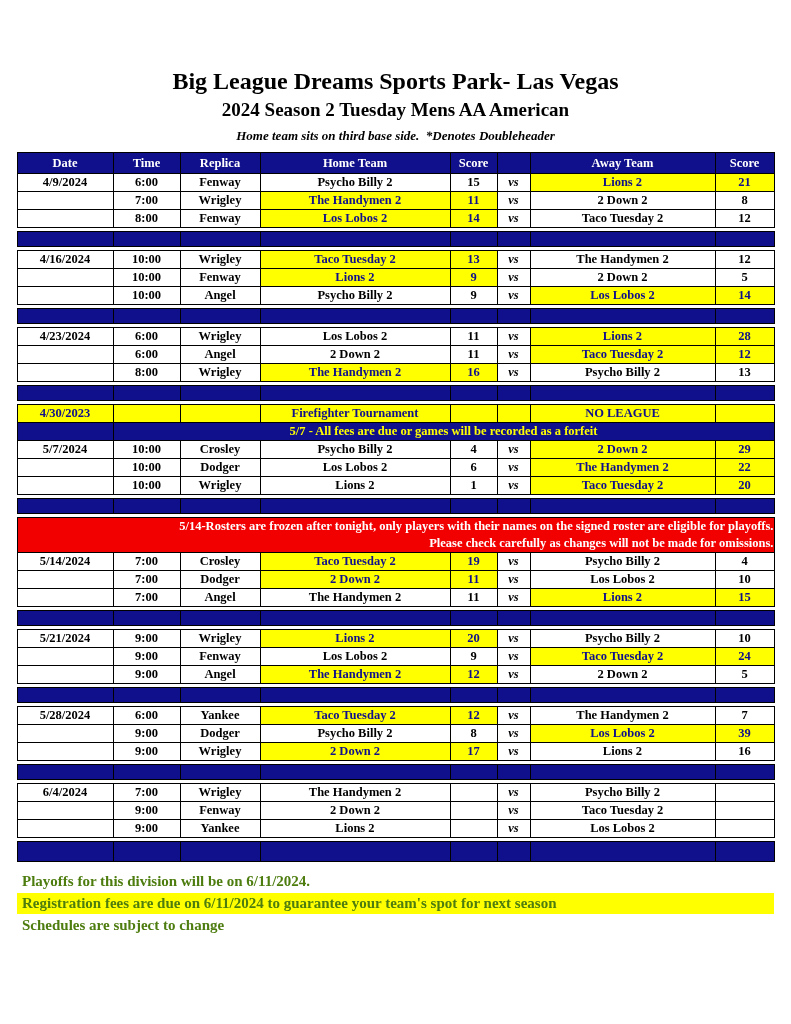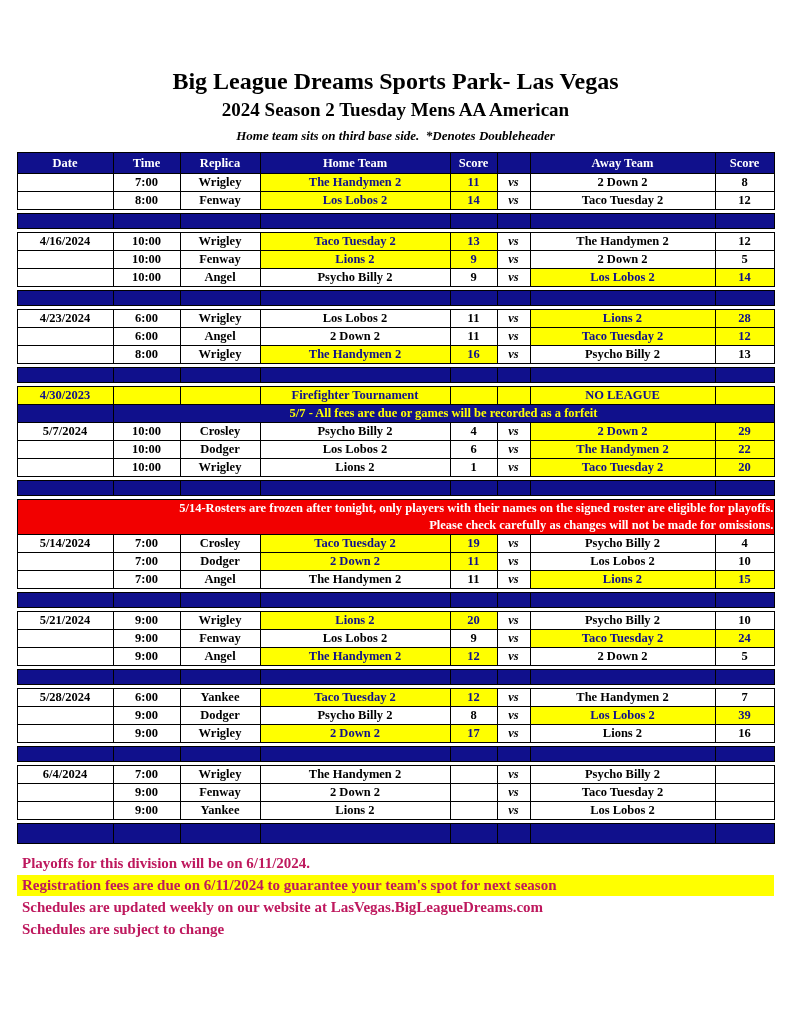--- a/index.html
+++ b/index.html
@@ -31,21 +31,21 @@
   td.hl{background:var(--yellow);color:var(--navy);}
   td.c-vs{font-style:italic;font-size:11px;}
   tr.banner td{background:var(--yellow);color:var(--navy);}
   tr.banner td.c-date{color:var(--navy);}
   tr.navnotice td{background:var(--navy);color:var(--yellow);}
   tr.navnotice td.msg{text-align:center;}
   tr.redband td{background:var(--red);color:#ffffff;}
   tr.redband .rline{height:17px;line-height:17px;font-size:12.5px;font-weight:bold;text-align:right;}
   .footer{margin:9px 17px 0 17px;}
   .fline{
-    font-weight:bold;font-size:15px;color:#be185d;line-height:21px;
+    font-weight:bold;font-size:15px;color:#4d7c0f;line-height:21px;
     padding-left:5px;margin-bottom:1px;
   }
   .fline.hl{background:var(--yellow);}
 </style>
 </head>
 <body>
 
 <div class="page">
   <div class="title">Big League Dreams Sports Park- Las Vegas</div>
   <div class="subtitle">2024 Season 2 Tuesday Mens AA American</div>
@@ -69,20 +69,30 @@
         <th>Replica</th>
         <th>Home Team</th>
         <th>Score</th>
         <th></th>
         <th>Away Team</th>
         <th>Score</th>
       </tr>
     </thead>
     <tbody>
         <tr>
+          <td class="c-date">4/9/2024</td>
+          <td class="c-time">6:00</td>
+          <td class="c-rep">Fenway</td>
+          <td class="c-team">Psycho Billy 2</td>
+          <td class="c-score">15</td>
+          <td class="c-vs">vs</td>
+          <td class="c-team hl">Lions 2</td>
+          <td class="c-score hl">21</td>
+        </tr>
+        <tr>
           <td class="c-date"></td>
           <td class="c-time">7:00</td>
           <td class="c-rep">Wrigley</td>
           <td class="c-team hl">The Handymen 2</td>
           <td class="c-score hl">11</td>
           <td class="c-vs">vs</td>
           <td class="c-team">2 Down 2</td>
           <td class="c-score">8</td>
         </tr>
         <tr>
@@ -449,16 +459,15 @@
           <td></td>
           <td></td>
           <td></td>
         </tr>
       </tbody>
   </table>
 
   <div class="footer">
     <div class="fline">Playoffs for this division will be on 6/11/2024.</div>
     <div class="fline hl">Registration fees are due on 6/11/2024 to guarantee your team's spot for next season</div>
-    <div class="fline">Schedules are updated weekly on our website at LasVegas.BigLeagueDreams.com</div>
     <div class="fline">Schedules are subject to change</div>
   </div>
 </div>
 
 </body></html>

